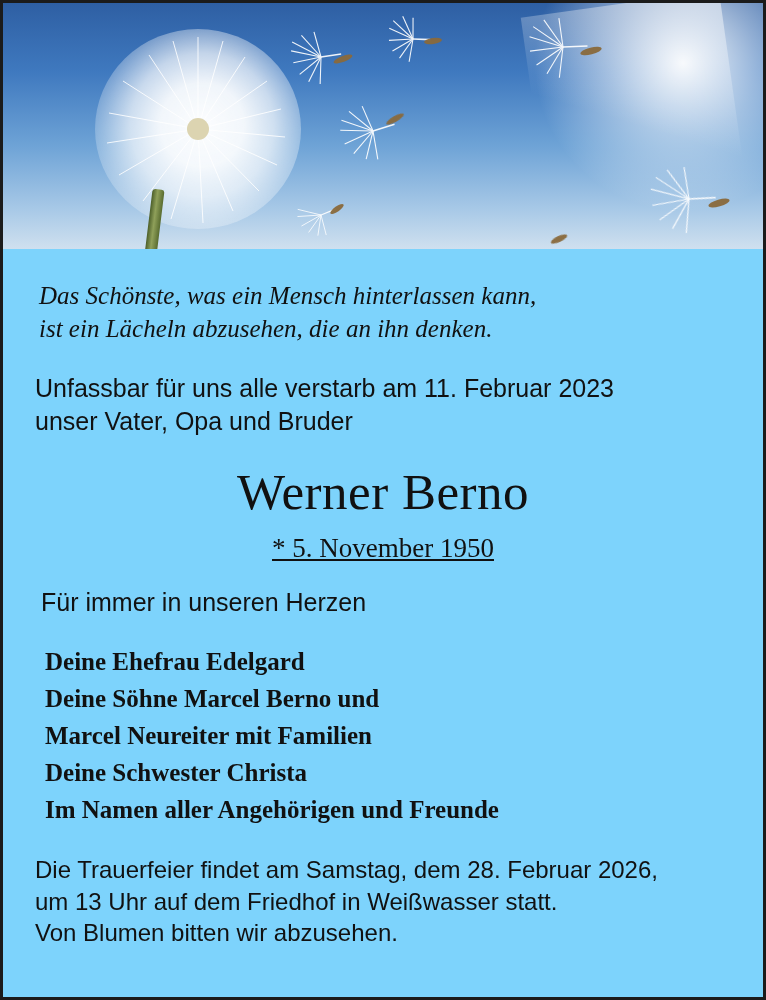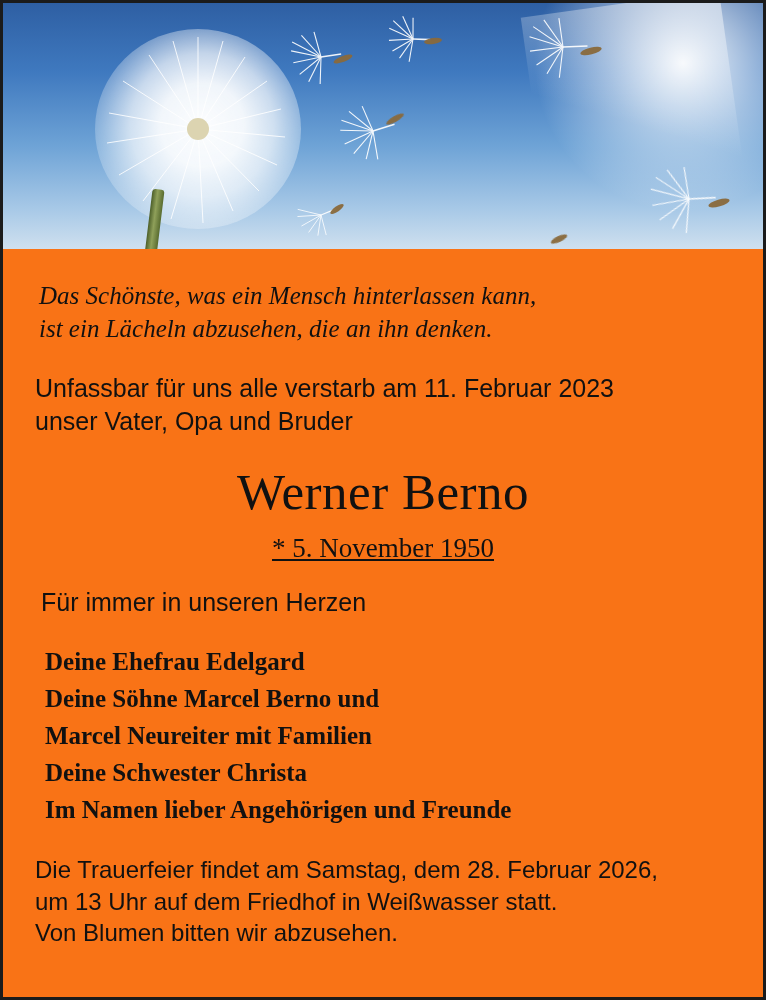--- a/index.html
+++ b/index.html
@@ -12,21 +12,21 @@
     height: 1000px;
     font-family: "Liberation Serif", serif;
     color: #111111;
   }
   .obituary {
     position: relative;
     width: 766px;
     height: 1000px;
     box-sizing: border-box;
     border: 3px solid #1b1b1b;
-    background: #f97316;
+    background: #7dd3fc;
     overflow: hidden;
   }
   
   .photo {
     position: relative;
     width: 100%;
     height: 246px;
     overflow: hidden;
     background: linear-gradient(to bottom, #2e5fa3 0%, #3f79bf 28%, #6ea3d6 58%, #a8c9e7 84%, #cfe0ef 100%);
   }
@@ -275,21 +275,21 @@
     <div class="name">Werner Berno</div>
     <div class="birth">* 5. November 1950</div>
 
     <div class="forever">Für immer in unseren Herzen</div>
 
     <div class="family">
       <div>Deine Ehefrau Edelgard</div>
       <div>Deine Söhne Marcel Berno und</div>
       <div>Marcel Neureiter mit Familien</div>
       <div>Deine Schwester Christa</div>
-      <div>Im Namen lieber Angehörigen und Freunde</div>
+      <div>Im Namen aller Angehörigen und Freunde</div>
     </div>
 
     <div class="ceremony">
       <div>Die Trauerfeier findet am Samstag, dem 28. Februar 2026,</div>
       <div>um 13 Uhr auf dem Friedhof in Weißwasser statt.</div>
       <div>Von Blumen bitten wir abzusehen.</div>
     </div>
 
   </div>
 </div>

